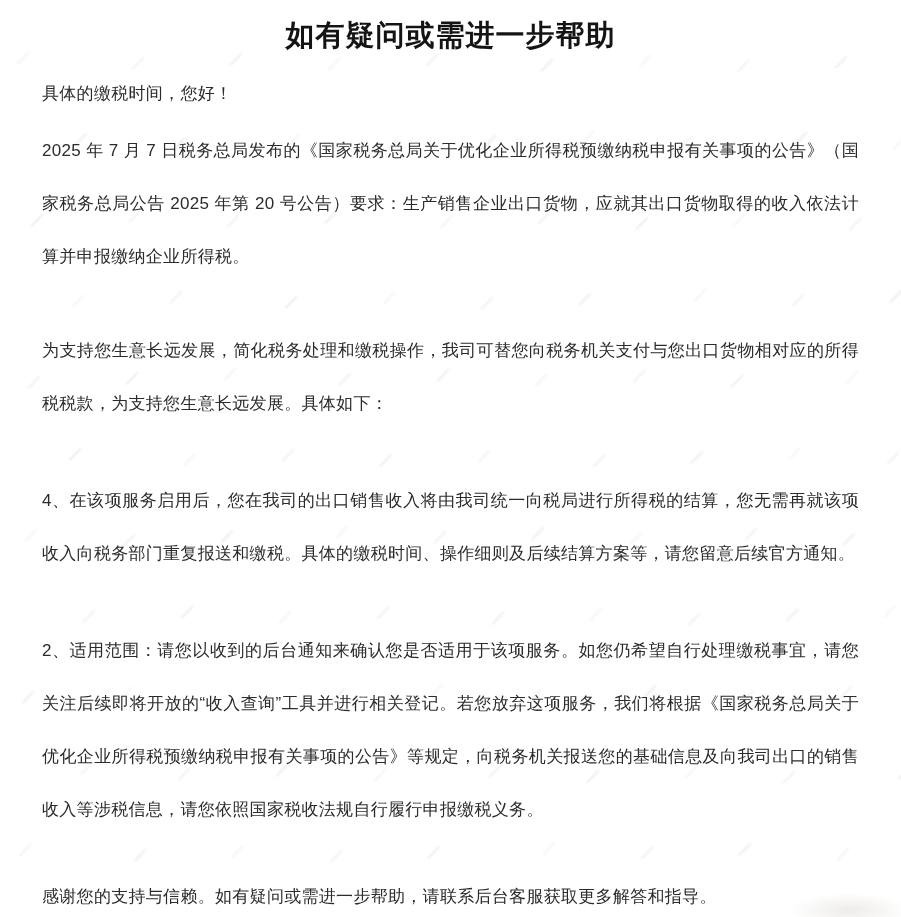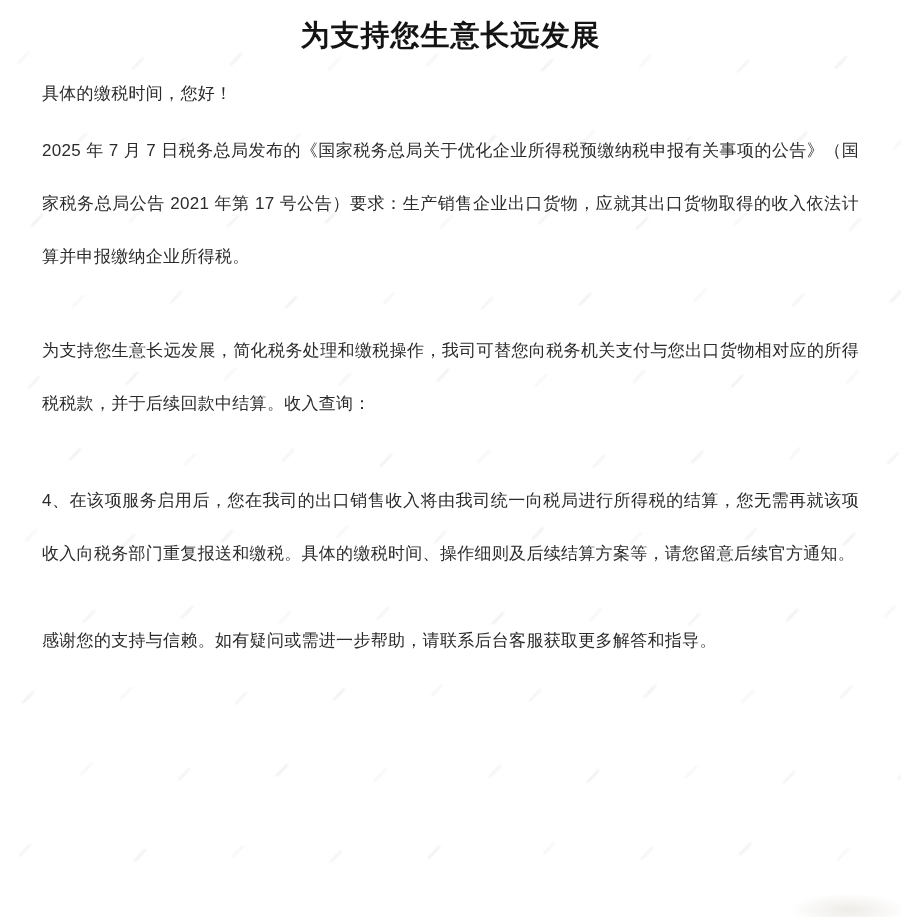--- a/index.html
+++ b/index.html
@@ -172,29 +172,30 @@
       <span class="wm" style="left: 237px; top: 841px; opacity: 0.55;">∕</span>
       <span class="wm" style="left: 335px; top: 846px; opacity: 0.73;">∕</span>
       <span class="wm" style="left: 433px; top: 842px; opacity: 0.91;">∕</span>
       <span class="wm" style="left: 548px; top: 838px; opacity: 0.55;">∕</span>
       <span class="wm" style="left: 646px; top: 843px; opacity: 0.73;">∕</span>
       <span class="wm" style="left: 744px; top: 839px; opacity: 0.91;">∕</span>
       <span class="wm" style="left: 842px; top: 844px; opacity: 0.55;">∕</span>
     </div>
 
   <div class="content">
-    <h1 class="title">为支持您生意长远发展</h1>
+    <h1 class="title">如有疑问或需进一步帮助</h1>
 
     <p class="para greeting">具体的缴税时间，您好！</p>
 
-    <p class="para p-policy">2025 年 7 月 7 日税务总局发布的《国家税务总局关于优化企业所得税预缴纳税申报有关事项的公告》（国家税务总局公告 2021 年第 17 号公告）要求：生产销售企业出口货物，应就其出口货物取得的收入依法计算并申报缴纳企业所得税。</p>
-
-    <p class="para p-intro">为支持您生意长远发展，简化税务处理和缴税操作，我司可替您向税务机关支付与您出口货物相对应的所得税税款，并于后续回款中结算。收入查询：</p>
+    <p class="para p-policy">2025 年 7 月 7 日税务总局发布的《国家税务总局关于优化企业所得税预缴纳税申报有关事项的公告》（国家税务总局公告 2025 年第 20 号公告）要求：生产销售企业出口货物，应就其出口货物取得的收入依法计算并申报缴纳企业所得税。</p>
+
+    <p class="para p-intro">为支持您生意长远发展，简化税务处理和缴税操作，我司可替您向税务机关支付与您出口货物相对应的所得税税款，为支持您生意长远发展。具体如下：</p>
 
     <p class="para p-item1">4、在该项服务启用后，您在我司的出口销售收入将由我司统一向税局进行所得税的结算，您无需再就该项收入向税务部门重复报送和缴税。具体的缴税时间、操作细则及后续结算方案等，请您留意后续官方通知。</p>
 
+    <p class="para p-item2">2、适用范围：请您以收到的后台通知来确认您是否适用于该项服务。如您仍希望自行处理缴税事宜，请您关注后续即将开放的“收入查询”工具并进行相关登记。若您放弃这项服务，我们将根据《国家税务总局关于优化企业所得税预缴纳税申报有关事项的公告》等规定，向税务机关报送您的基础信息及向我司出口的销售收入等涉税信息，请您依照国家税收法规自行履行申报缴税义务。</p>
 
     <p class="para p-closing">感谢您的支持与信赖。如有疑问或需进一步帮助，请联系后台客服获取更多解答和指导。</p>
   </div>
 
   <div class="corner-smudge"></div>
 
 </div>
 
 </body></html>

